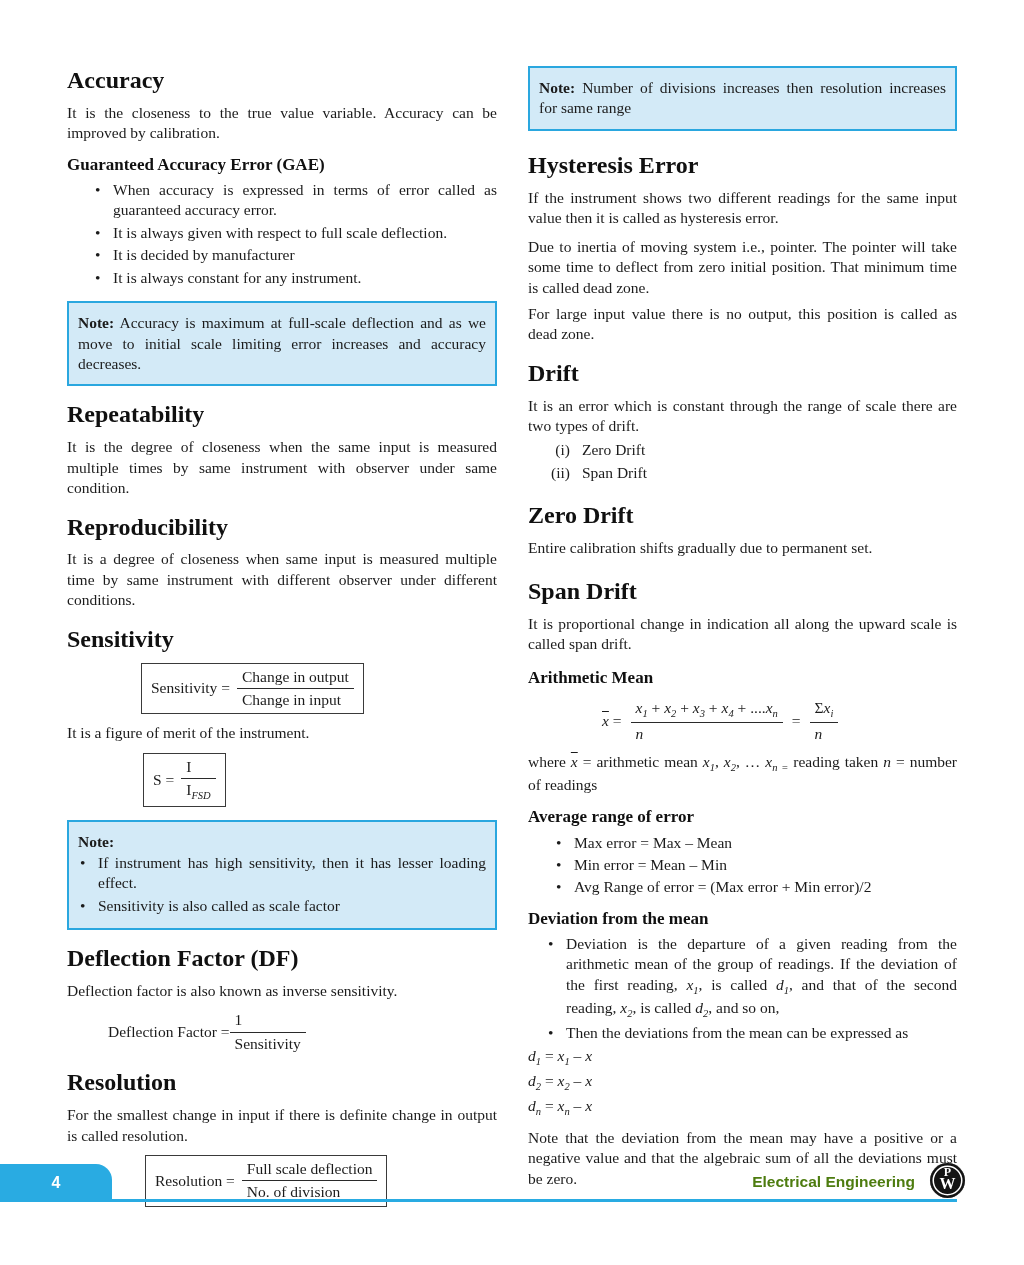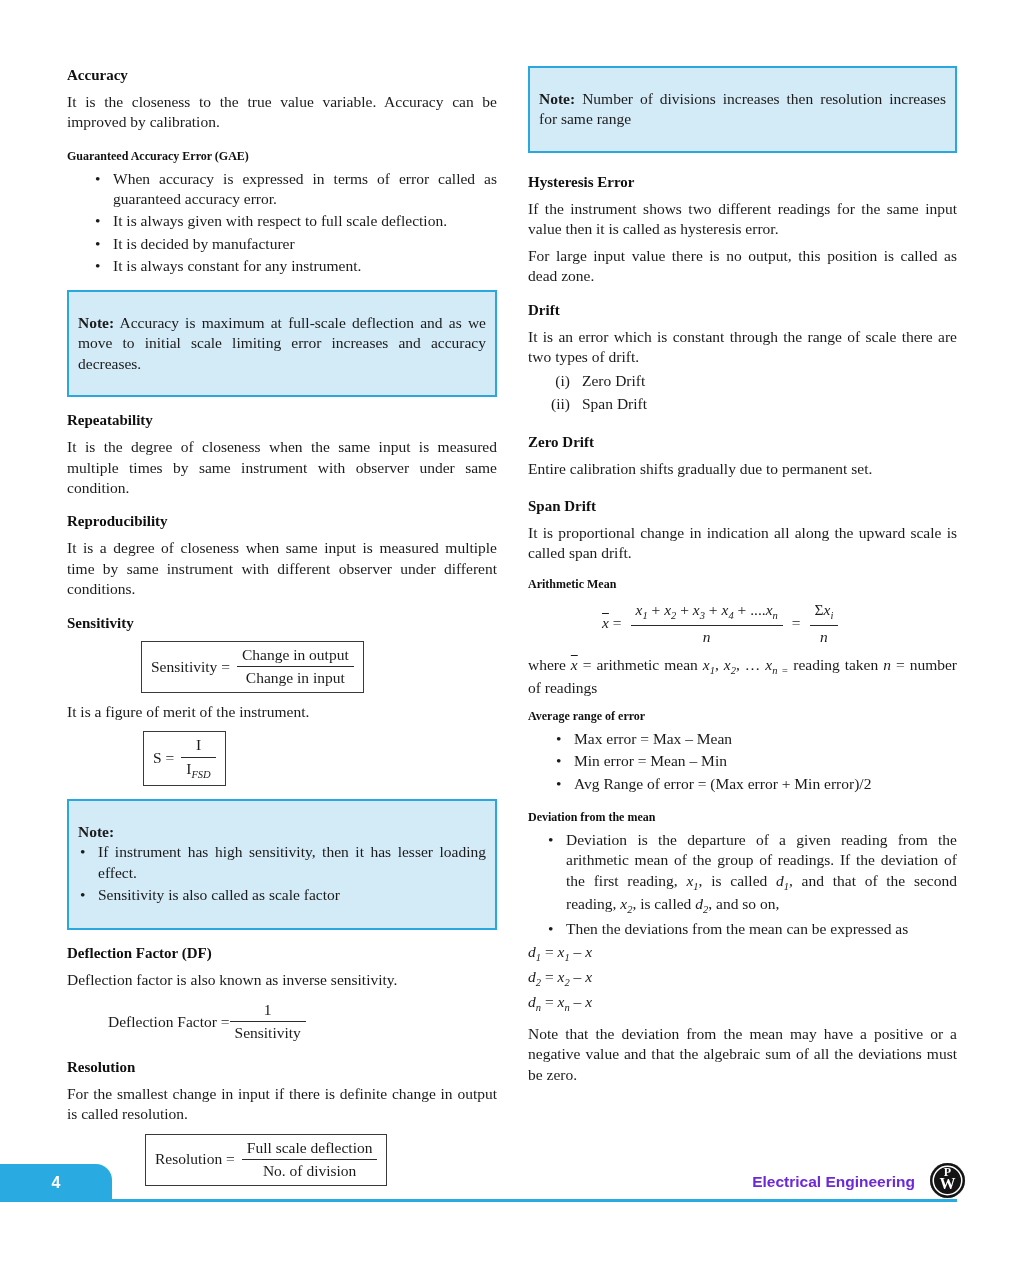--- a/index.html
+++ b/index.html
@@ -13,62 +13,62 @@
   body{
     width:1024px;height:1265px;position:relative;background:#ffffff;
     font-family:"Liberation Serif",serif;color:var(--ink);
     font-size:15.5px;line-height:1.32;
   }
   .col{position:absolute;top:66px;width:430px;}
   #col-left{left:67px;}
   #col-right{left:528px;width:429px;}
   .col > :first-child{margin-top:0 !important;}
 
-  h1.sec{font-size:15px;line-height:1.2;margin:14px 0 6px;font-weight:bold;color:#101010;}
-  h2.sub{font-size:12px;line-height:1.3;margin:16px 0 4px;font-weight:bold;color:#101010;}
+  h1.sec{font-size:24px;line-height:1.2;margin:14px 0 6px;font-weight:bold;color:#101010;}
+  h2.sub{font-size:17px;line-height:1.3;margin:10px 0 4px;font-weight:bold;color:#101010;}
   p{margin:8px 0 3px;text-align:justify;}
   .i{font-style:italic;}
   .ov{text-decoration:overline;}
   sub.sb{font-size:0.68em;font-style:italic;}
 
   .note{background:var(--note-bg);border:2px solid var(--note-border);
-        padding:21px 9px;margin:13px 0 10px;}
+        padding:10px 9px;margin:13px 0 10px;}
   .note p{margin:0;}
   .lbl{font-weight:bold;}
 
   .b-row{display:flex;margin:0 0 2px 28px;}
   .b-row .dot{flex:0 0 18px;}
   .dot::before{content:"•";}
   .b-text{flex:1;text-align:justify;}
   .note .b-row{margin-left:2px;}
 
   .rom-row{display:flex;margin:0 0 3px 12px;}
   .rom-m{flex:0 0 30px;text-align:right;margin-right:12px;}
 
   .fwrap{margin:9px 0;}
   .fbox{display:inline-flex;align-items:center;gap:7px;border:1.5px solid #3a3a3a;padding:3px 9px;}
   .fplain{display:inline-flex;align-items:center;}
-  .frac{display:inline-flex;flex-direction:column;text-align:center;}
+  .frac{display:inline-flex;flex-direction:column;text-align:left;}
   .frac .num{padding:0 5px 1px;border-bottom:1.4px solid #2a2a2a;}
   .frac .den{padding:1px 5px 0;}
   .ml-sens{margin-left:74px;}
   .ml-s{margin-left:76px;}
   .ml-df{margin-left:41px;}
   .ml-res{margin-left:78px;}
 
   .fmean{display:flex;align-items:center;gap:9px;margin:8px 0 6px 74px;}
   .deq{line-height:1.4;}
 
   .page-tab{position:absolute;left:0;top:1164px;width:112px;height:38px;
     background:var(--accent);border-top-right-radius:16px;color:#fff;
     font-family:"Liberation Sans",sans-serif;font-weight:bold;font-size:16px;
     display:flex;align-items:center;justify-content:center;}
   .footer-rule{position:absolute;left:0;top:1199px;width:957px;height:3px;background:var(--accent);}
   .footer-right{position:absolute;top:1172px;left:715px;width:200px;text-align:right;
-    font-family:"Liberation Sans",sans-serif;font-weight:bold;font-size:15.5px;color:#6d28d9;}
+    font-family:"Liberation Sans",sans-serif;font-weight:bold;font-size:15.5px;color:#4d7c0f;}
   .logo{position:absolute;left:930px;top:1163px;width:35px;height:35px;border-radius:50%;
     background:#141414;box-shadow:inset 0 0 0 2.5px #141414, inset 0 0 0 4px #ffffff;}
   .logo .lp{position:absolute;left:0;right:0;top:3px;text-align:center;color:#fff;
     font-family:"Liberation Serif",serif;font-weight:bold;font-size:12px;line-height:1;}
   .logo .lw{position:absolute;left:0;right:0;top:13px;text-align:center;color:#fff;
     font-family:"Liberation Serif",serif;font-weight:bold;font-size:16px;line-height:1;}
 </style>
 </head>
 <body>
 
@@ -173,20 +173,21 @@
 
 <div class="col" id="col-right">
 
   <div class="note">
     <p><span class="lbl">Note:</span><span> Number of divisions increases then resolution increases for same range</span></p>
   </div>
 
   <h1 class="sec" style="margin-top:20px">Hysteresis Error</h1>
   <p>If the instrument shows two different readings for the same input value then it is called as hysteresis error.</p>
 
+  <p>Due to inertia of moving system i.e., pointer. The pointer will take some time to deflect from zero initial position. That minimum time is called dead zone.</p>
   <p style="margin-top:6px">For large input value there is no output, this position is called as dead zone.</p>
 
   <h1 class="sec">Drift</h1>
   <p>It is an error which is constant through the range of scale there are two types of drift.</p>
   <div>
     <div class="rom-row">
       <span class="rom-m">(i)</span>
       <span>Zero Drift</span>
     </div>
     <div class="rom-row">

